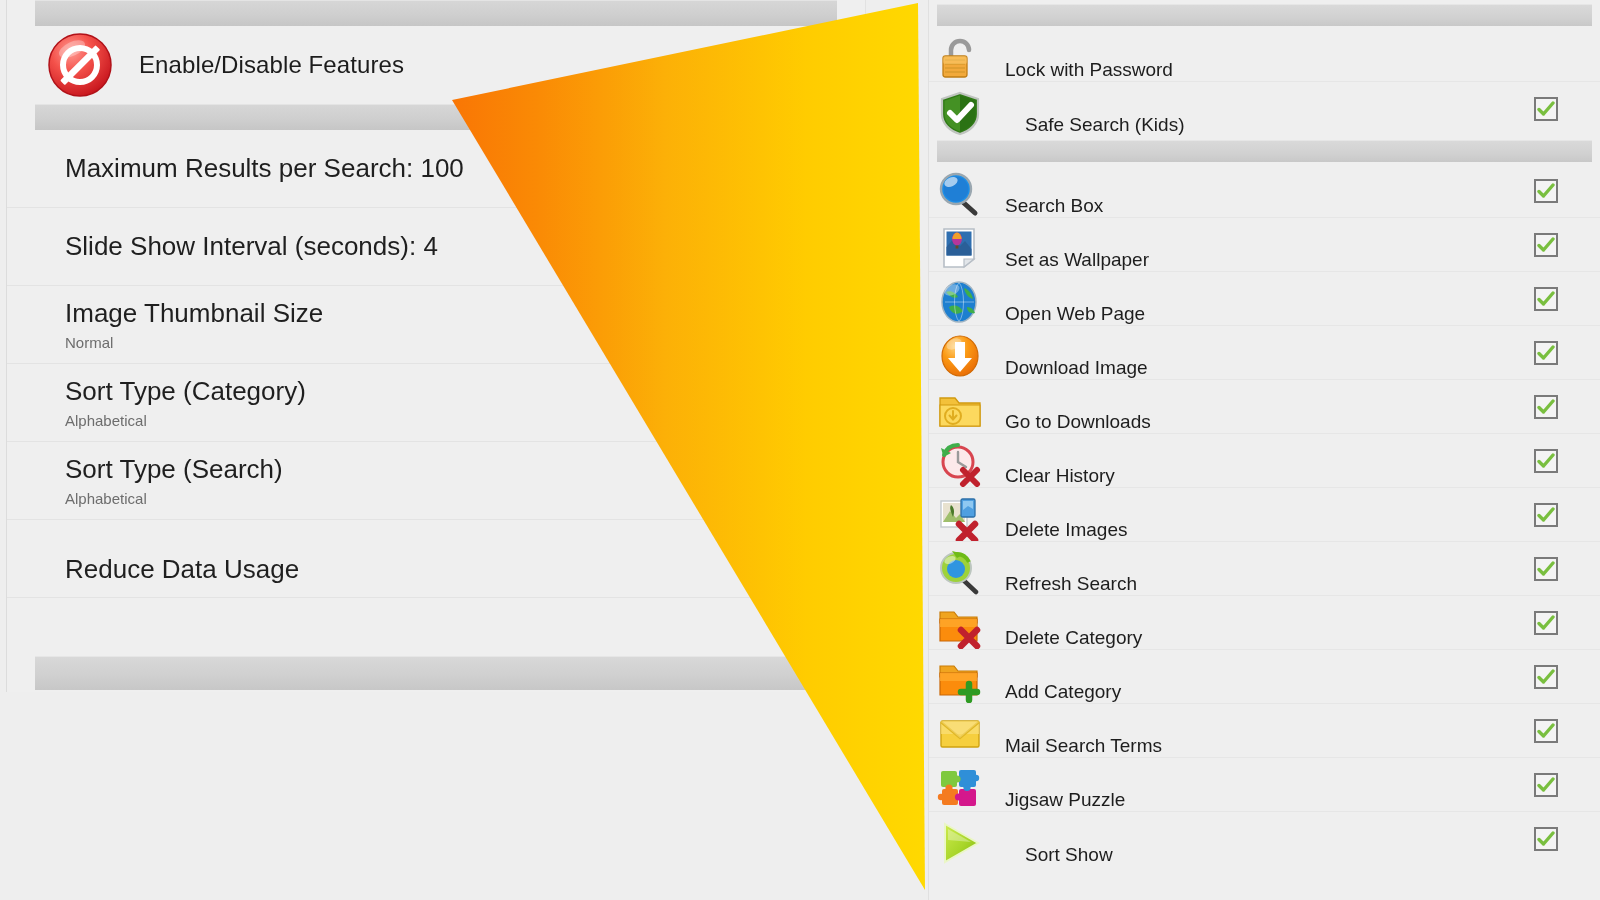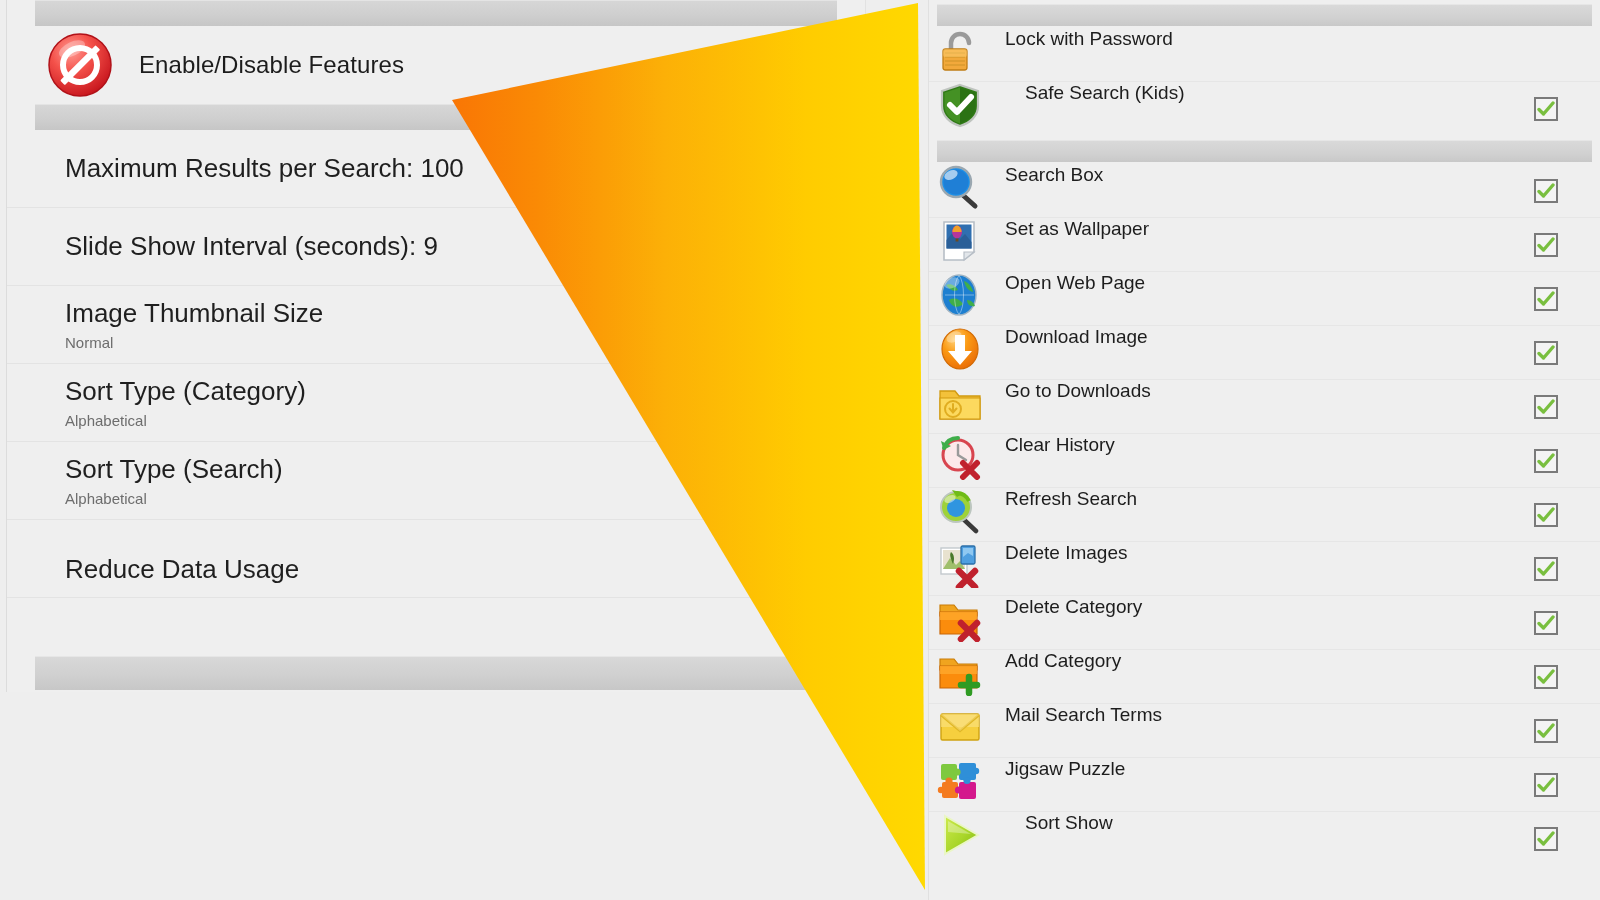--- a/index.html
+++ b/index.html
@@ -60,21 +60,21 @@
     background: #efefef;
     border-left: 1px solid #e0e0e0;
   }
   .r-sep-bar {
     height: 22px; margin: 4px 8px 2px 8px;
     background: linear-gradient(to bottom, #d9d9d9 0%, #d1d1d1 60%, #c8c8c8 100%);
     border-top: 1px solid #e6e6e6;
   }
   .feature-row {
     position: relative;
-    display: flex; align-items: flex-start;
+    display: flex; align-items: flex-end;
     height: 54px; padding-left: 8px;
     border-bottom: 1px solid #e6e6e6;
   }
   .feature-row:last-child { border-bottom: none; gap: 20px; }
   .f-icon { width: 46px; height: 46px; flex: 0 0 46px; display: block; }
   .f-label { font-size: 19px; color: #1d1d1d; margin-left: 22px; }
   .f-check {
     position: absolute; right: 42px; top: 50%; transform: translateY(-50%);
     width: 24px; height: 24px;
     background: #f4f4f4;
@@ -112,21 +112,21 @@
       <span id="header-title">Enable/Disable Features</span>
     </div>
 
     <div class="sep-bar"></div>
 
     <div id="settings-list">
       <div class="setting-row">
         <div class="setting-title">Maximum Results per Search: 100</div>
       </div>
       <div class="setting-row">
-        <div class="setting-title">Slide Show Interval (seconds): 9</div>
+        <div class="setting-title">Slide Show Interval (seconds): 4</div>
       </div>
       <div class="setting-row">
         <div class="setting-title">Image Thumbnail Size</div>
         <div class="setting-sub">Normal</div>
       </div>
       <div class="setting-row">
         <div class="setting-title">Sort Type (Category)</div>
         <div class="setting-sub">Alphabetical</div>
       </div>
       <div class="setting-row">
@@ -285,48 +285,48 @@
           <span class="f-label">Clear History</span>
           <span class="f-check">
             <svg class="chk-glyph" viewBox="0 0 18 18">
             <path d="M2 9.5 L6.5 14 L16 3" fill="none" stroke="#79bf3f" stroke-width="3.4" stroke-linecap="round" stroke-linejoin="round"></path>
           </svg>
           </span>
         </div>
         <div class="feature-row">
           <span>
       <svg class="f-icon" viewBox="0 0 46 46">
-        <line x1="22" y1="27" x2="39" y2="43" stroke="#3a3a3a" stroke-width="4.5" stroke-linecap="round"></line>
-        <circle cx="19" cy="19" r="15" fill="#9ed23a" stroke="#bcc6bf" stroke-width="2"></circle>
-        <circle cx="19" cy="20" r="9" fill="#2f95e0"></circle>
-        <path d="M19 5 A14 14 0 0 1 32 13" fill="none" stroke="#6fbb17" stroke-width="4"></path>
-        <path d="M15 2 L20 9 L27 5 Z" fill="#6fbb17"></path>
-        <ellipse cx="13" cy="11" rx="6" ry="3.5" fill="#ffffff" opacity=".45" transform="rotate(-25 13 11)"></ellipse>
-      </svg>
-          </span>
-          <span class="f-label">Refresh Search</span>
-          <span class="f-check">
-            <svg class="chk-glyph" viewBox="0 0 18 18">
-            <path d="M2 9.5 L6.5 14 L16 3" fill="none" stroke="#79bf3f" stroke-width="3.4" stroke-linecap="round" stroke-linejoin="round"></path>
-          </svg>
-          </span>
-        </div>
-        <div class="feature-row">
-          <span>
-      <svg class="f-icon" viewBox="0 0 46 46">
         <rect x="4" y="6" width="26" height="26" fill="#ffffff" stroke="#c3c9ce" stroke-width="1.4"></rect>
         <rect x="6" y="8" width="22" height="19" fill="#e8e2cf"></rect>
         <path d="M6 27 L13 16 L19 23 L23 19 L28 27 Z" fill="#9fbf6c"></path>
         <path d="M14 10 C17 12 18 17 16 22 C14 17 12 13 14 10 Z" fill="#4a7a2a"></path>
         <rect x="24" y="4" width="14" height="18" rx="1.5" fill="#4f9fe0" stroke="#2b6fa8" stroke-width="1.3"></rect>
         <path d="M26 6 H36 V14 L31 11 L26 15 Z" fill="#9fd2f5" opacity=".8"></path>
         <path d="M22 29 L38 45 M38 29 L22 45" stroke="#c0212d" stroke-width="6.5" stroke-linecap="round"></path>
       </svg>
           </span>
           <span class="f-label">Delete Images</span>
+          <span class="f-check">
+            <svg class="chk-glyph" viewBox="0 0 18 18">
+            <path d="M2 9.5 L6.5 14 L16 3" fill="none" stroke="#79bf3f" stroke-width="3.4" stroke-linecap="round" stroke-linejoin="round"></path>
+          </svg>
+          </span>
+        </div>
+        <div class="feature-row">
+          <span>
+      <svg class="f-icon" viewBox="0 0 46 46">
+        <line x1="22" y1="27" x2="39" y2="43" stroke="#3a3a3a" stroke-width="4.5" stroke-linecap="round"></line>
+        <circle cx="19" cy="19" r="15" fill="#9ed23a" stroke="#bcc6bf" stroke-width="2"></circle>
+        <circle cx="19" cy="20" r="9" fill="#2f95e0"></circle>
+        <path d="M19 5 A14 14 0 0 1 32 13" fill="none" stroke="#6fbb17" stroke-width="4"></path>
+        <path d="M15 2 L20 9 L27 5 Z" fill="#6fbb17"></path>
+        <ellipse cx="13" cy="11" rx="6" ry="3.5" fill="#ffffff" opacity=".45" transform="rotate(-25 13 11)"></ellipse>
+      </svg>
+          </span>
+          <span class="f-label">Refresh Search</span>
           <span class="f-check">
             <svg class="chk-glyph" viewBox="0 0 18 18">
             <path d="M2 9.5 L6.5 14 L16 3" fill="none" stroke="#79bf3f" stroke-width="3.4" stroke-linecap="round" stroke-linejoin="round"></path>
           </svg>
           </span>
         </div>
         <div class="feature-row">
           <span>
       <svg class="f-icon" viewBox="0 0 46 46">
         <path d="M3 9 H17 L21 14 H40 V20 H3 Z" fill="#f0a41f" stroke="#c97c08" stroke-width="1.2"></path>

